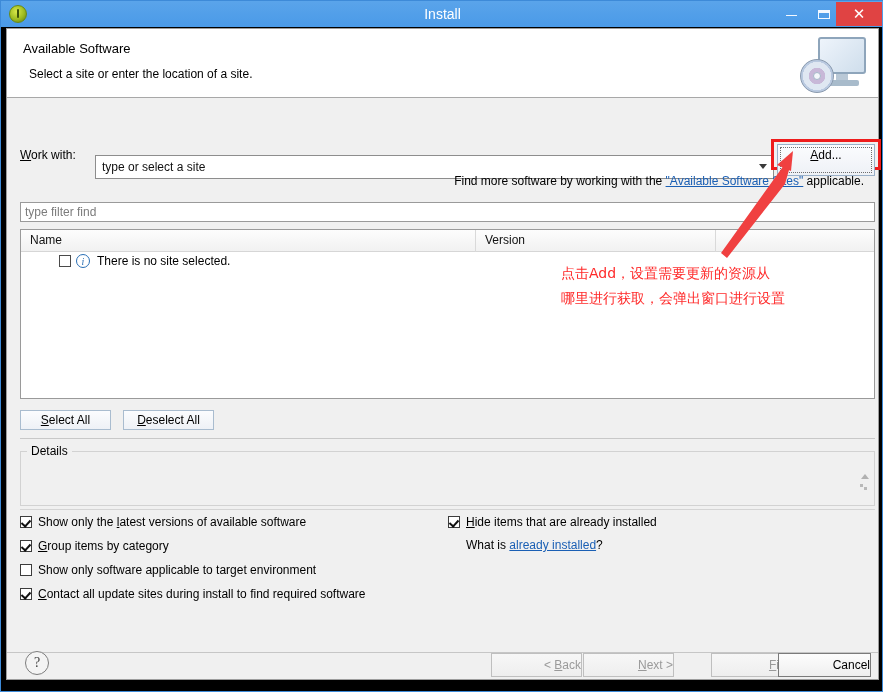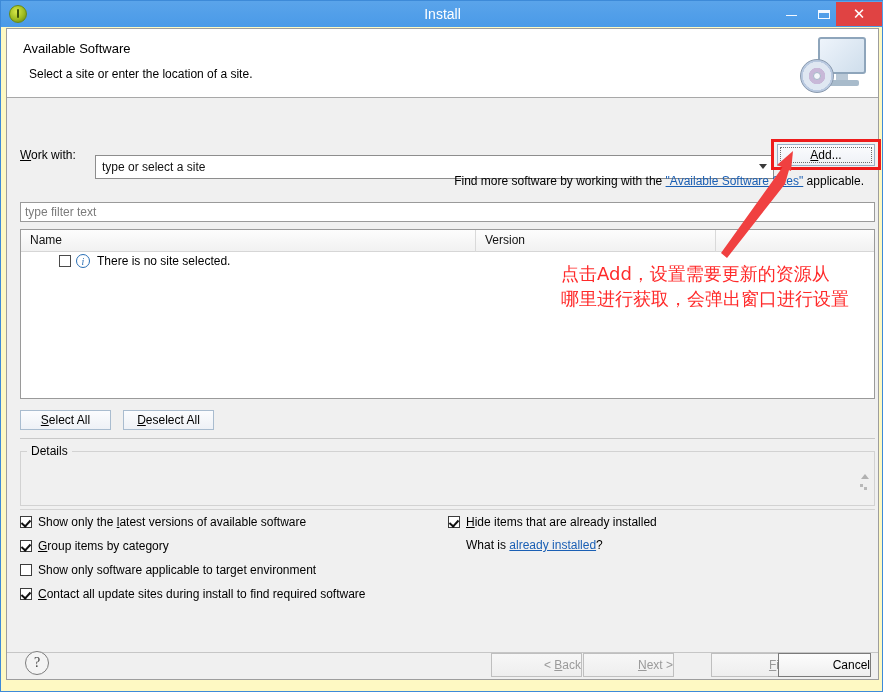--- a/index.html
+++ b/index.html
@@ -16,21 +16,21 @@
     font-size: 12px;
     color: #000000;
   }
 
   
   .window {
     position: absolute;
     left: 0; top: 0;
     width: 883px;
     height: 692px;
-    background: #fef9c3;
+    background: #000000;
     box-sizing: border-box;
     border: 1px solid #3d8ad8;
   }
 
   
   .titlebar {
     position: absolute;
     left: 0; top: 0;
     width: 883px;
     height: 26px;
@@ -229,21 +229,21 @@
   .add-highlight {
     position: absolute;
     left: 764px; top: 110px;
     width: 110px; height: 31px;
     border: 3px solid #ee1c1c;
     box-sizing: border-box;
   }
   .add-btn {
     position: absolute;
     left: 770px; top: 115px;
-    width: 98px; height: 22px;
+    width: 98px; height: 32px;
     background: linear-gradient(to bottom,#fbfcfe 0%, #eef1f6 100%);
     border: 1px solid #9ab0c8;
     box-sizing: border-box;
     text-align: center;
     line-height: 20px;
     font-size: 12px;
   }
   .add-btn .inner-dots {
     position: absolute;
     left: 2px; top: 2px;
@@ -495,21 +495,21 @@
   .btn-back   { left: 484px; width: 91px; }
   .btn-next   { left: 576px; width: 91px; }
   .btn-finish { left: 674px; width: 91px; margin-left: 30px; }
   .btn-cancel { left: 771px; width: 93px; }
 
   
   .annot-text {
     position: absolute;
     left: 560px; top: 260px;
     width: 310px;
-    font-size: 18px;
+    font-size: 14px;
     line-height: 25px;
     color: #ff2a2a;
     font-family: "DejaVu Sans", sans-serif;
     white-space: pre-wrap;
   }
   .arrow-svg {
     position: absolute;
     left: 700px; top: 145px;
     width: 110px; height: 120px;
     pointer-events: none;
@@ -554,21 +554,21 @@
     <div class="add-btn">
       <div class="inner-dots"></div>
       <span><span class="ul">A</span>dd...</span>
     </div>
 
     <div class="findmore">
       <span>Find more software by working with the </span><span class="link">"Available Software Sites"</span><span> applicable.</span>
     </div>
 
     <div class="filterbox">
-      <span>type filter text</span>
+      <span>type filter find</span>
     </div>
 
     <div class="tree">
       <div class="tree-head">
         <div class="th th-name">Name</div>
         <div class="th th-version">Version</div>
         <div class="th th-blank"></div>
       </div>
       <div class="tree-row">
         <div class="tree-check"></div>

